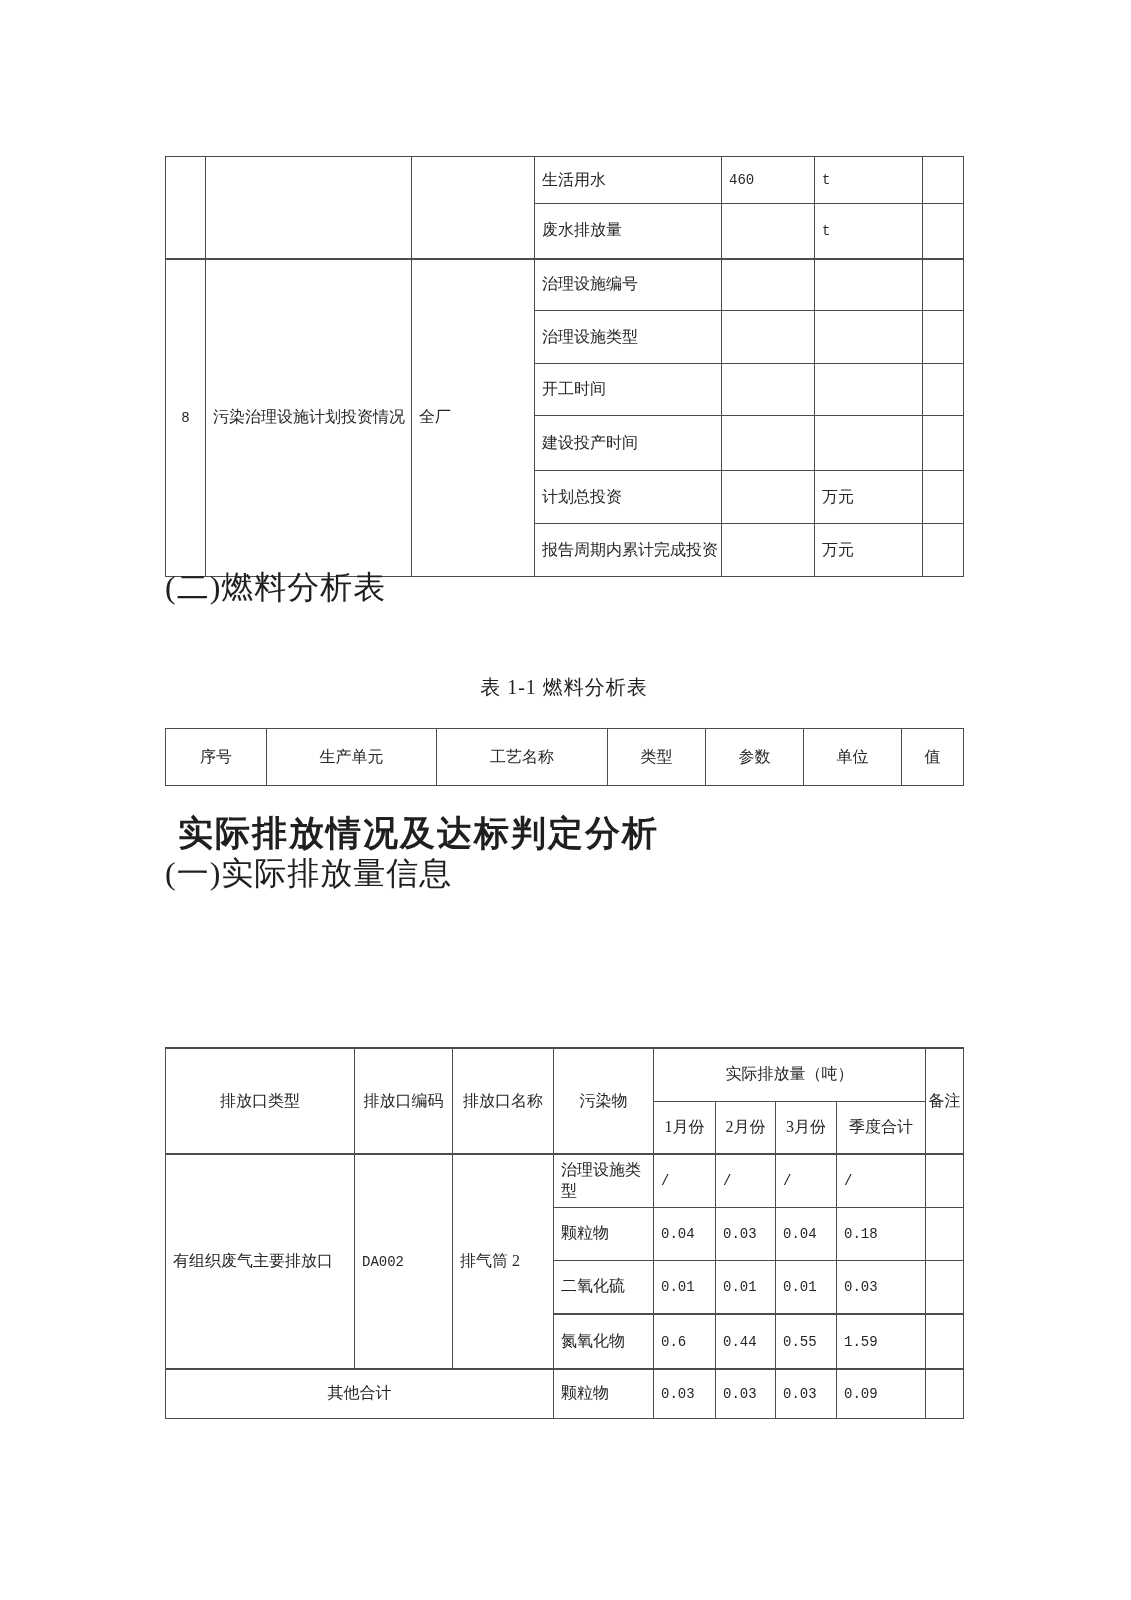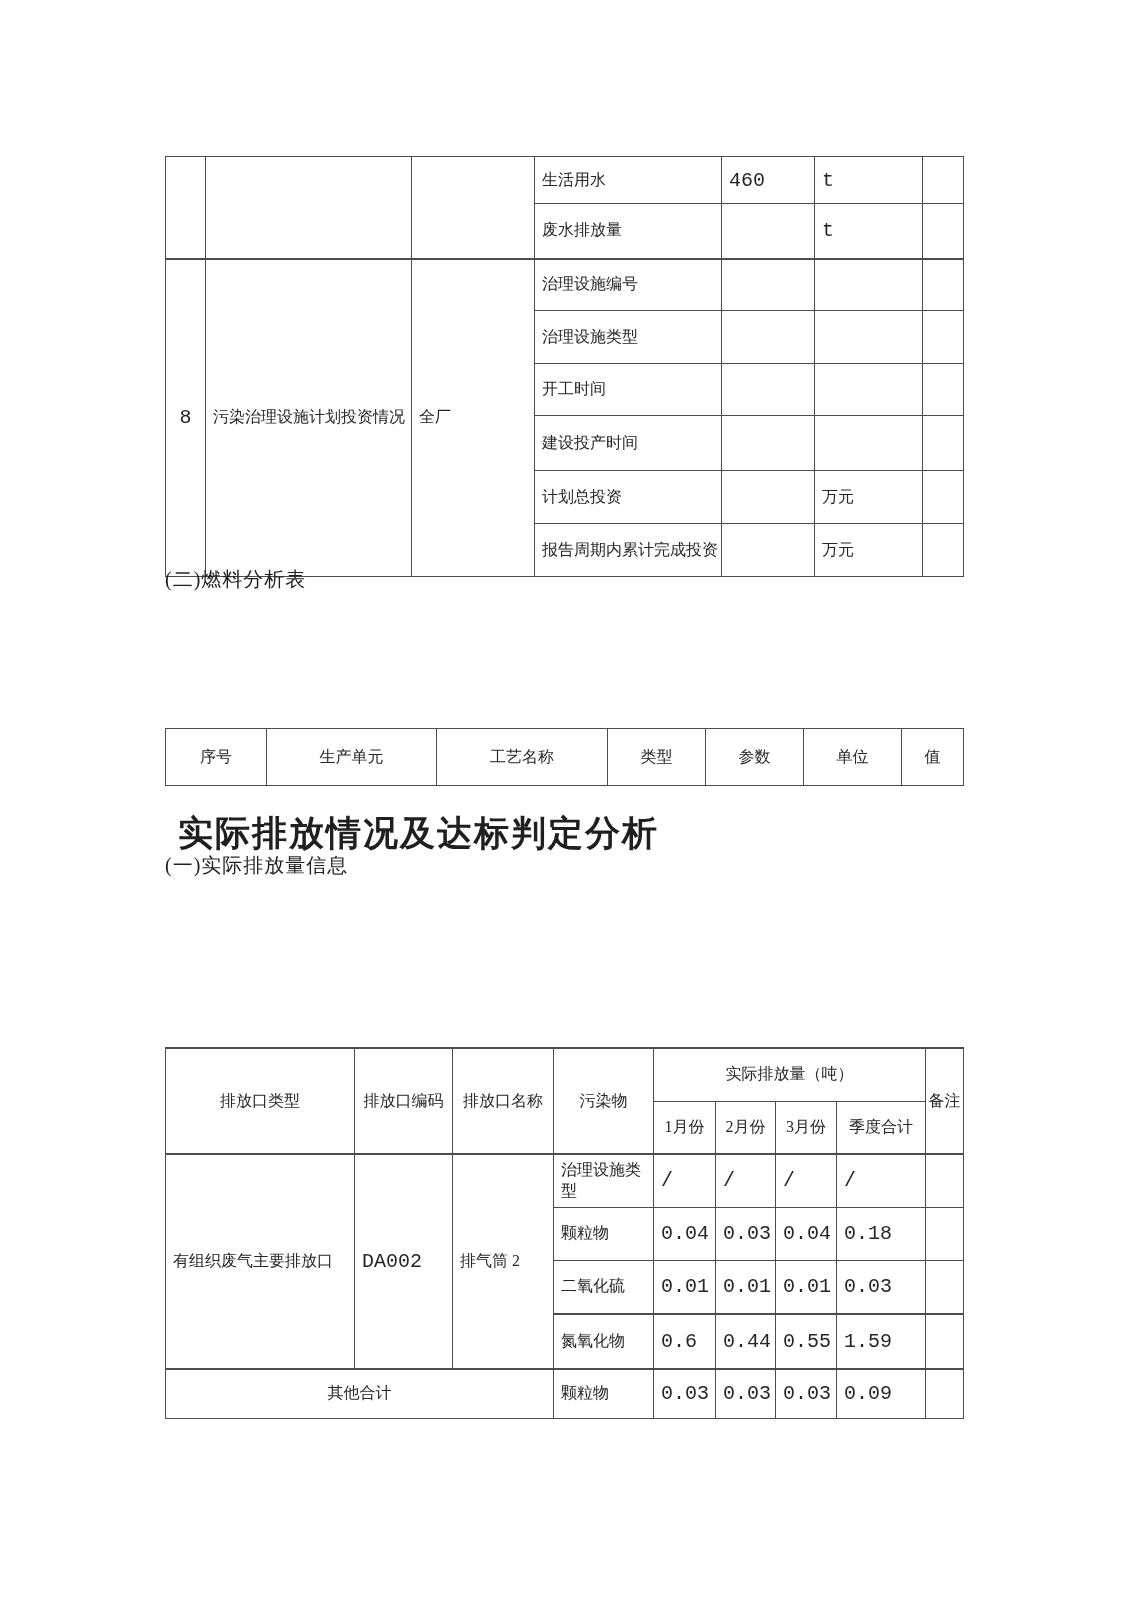--- a/index.html
+++ b/index.html
@@ -20,26 +20,26 @@
     vertical-align:middle;
     text-align:left;
     padding:2px 3px 2px 7px;
     overflow:hidden;
     color:#262626;
   }
   th { text-align:center; padding:2px; }
   .ctr { text-align:center; padding:2px; }
   .num {
     font-family:"Liberation Mono","DejaVu Sans Mono",monospace;
-    font-size:20px;
+    font-size:14px;
   }
   .thick-top > td, .thick-top > th { border-top-width:2px;margin-top:10px; }
   .t-outline { border-top:2px solid #4c4c4c; }
 
-  .h-section { font-size:20px; color:#1f1f1f; letter-spacing:1px; }
+  .h-section { font-size:32px; color:#1f1f1f; letter-spacing:1px; }
   .h-main { font-size:35px; font-weight:bold; color:#1f1f1f; letter-spacing:2px; }
   .t-title { font-size:20px; color:#1f1f1f; text-align:center; letter-spacing:1px; }
 </style>
 </head>
 <body>
 
 <div class="page">
 
   <table class="abs content-x" style="top:156px;">
     <colgroup>
@@ -104,20 +104,21 @@
       <td>报告周期内累计完成投资</td>
       <td class="num"></td>
       <td>万元</td>
       <td></td>
     </tr>
   </tbody>
     </table>
 
   <div class="abs h-section" style="left:165px; top:566px;">(二)燃料分析表</div>
 
+  <div class="abs content-x t-title" style="top:674px;">表 1-1 燃料分析表</div>
 
   <table class="abs content-x" style="top:728px;">
     <colgroup>
       <col style="width:101px">
         <col style="width:170px">
         <col style="width:171px">
       <col style="width:98px">
         <col style="width:98px">
         <col style="width:98px">
         <col style="width:62px">

